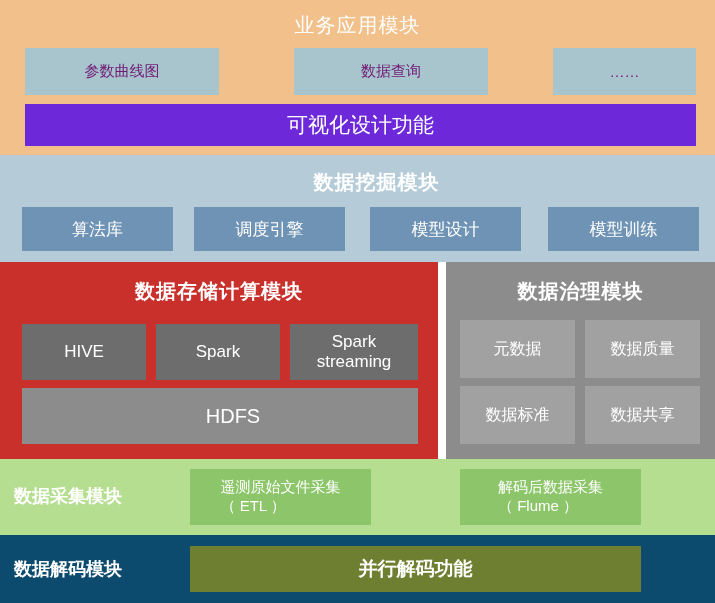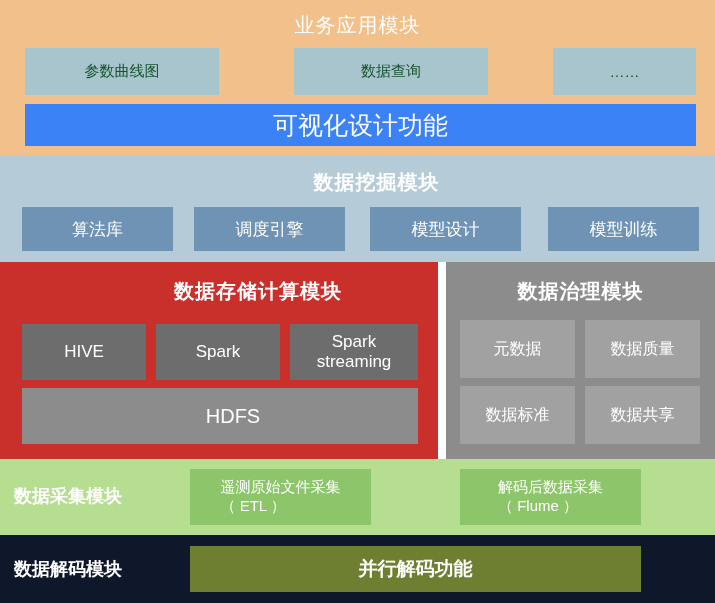--- a/index.html
+++ b/index.html
@@ -39,39 +39,39 @@
     font-size: 20px;
     font-weight: normal;
     color: #ffffff;
     letter-spacing: 1px;
   }
   .app-box {
     position: absolute;
     top: 48px;
     height: 47px;
     background: #a8c4cc;
-    color: #14532d;
+    color: #701a75;
     font-size: 15px;
     display: flex;
     align-items: center;
     justify-content: center;
     box-sizing: border-box;
   }
   .app-box.b1 { left: 25px;  width: 194px; }
   .app-box.b2 { left: 294px; width: 194px; }
   .app-box.b3 { left: 553px; width: 143px; }
   .viz-box {
     position: absolute;
     top: 104px;
     left: 25px;
     width: 671px;
     height: 42px;
-    background: #3b82f6;
-    color: #ffffff;
-    font-size: 25px;
+    background: #6d28d9;
+    color: #ffffff;
+    font-size: 21px;
     display: flex;
     align-items: center;
     justify-content: center;
     box-sizing: border-box;
   }
 
   
   .band-mining {
     top: 155px;
     height: 107px;
@@ -133,21 +133,20 @@
   .storage-left .band-title {
     position: absolute;
     top: 16px;
     left: 0;
     width: 438px;
     text-align: center;
     font-size: 20px;
     font-weight: bold;
     color: #ffffff;
     letter-spacing: 1px;
-    padding-left: 39px;
   }
   .storage-right .band-title {
     position: absolute;
     top: 16px;
     left: 0;
     width: 269px;
     text-align: center;
     font-size: 20px;
     font-weight: bold;
     color: #ffffff;
@@ -225,21 +224,21 @@
     line-height: 1.25;
     box-sizing: border-box;
   }
   .collect-box.c1 { left: 190px; width: 181px; }
   .collect-box.c2 { left: 460px; width: 181px; }
 
   
   .band-decode {
     top: 535px;
     height: 68px;
-    background: #0f172a;
+    background: #0c4a6e;
   }
   .band-decode .band-label {
     position: absolute;
     top: 22px;
     left: 14px;
     font-size: 18px;
     font-weight: bold;
     color: #ffffff;
   }
   .decode-box {

